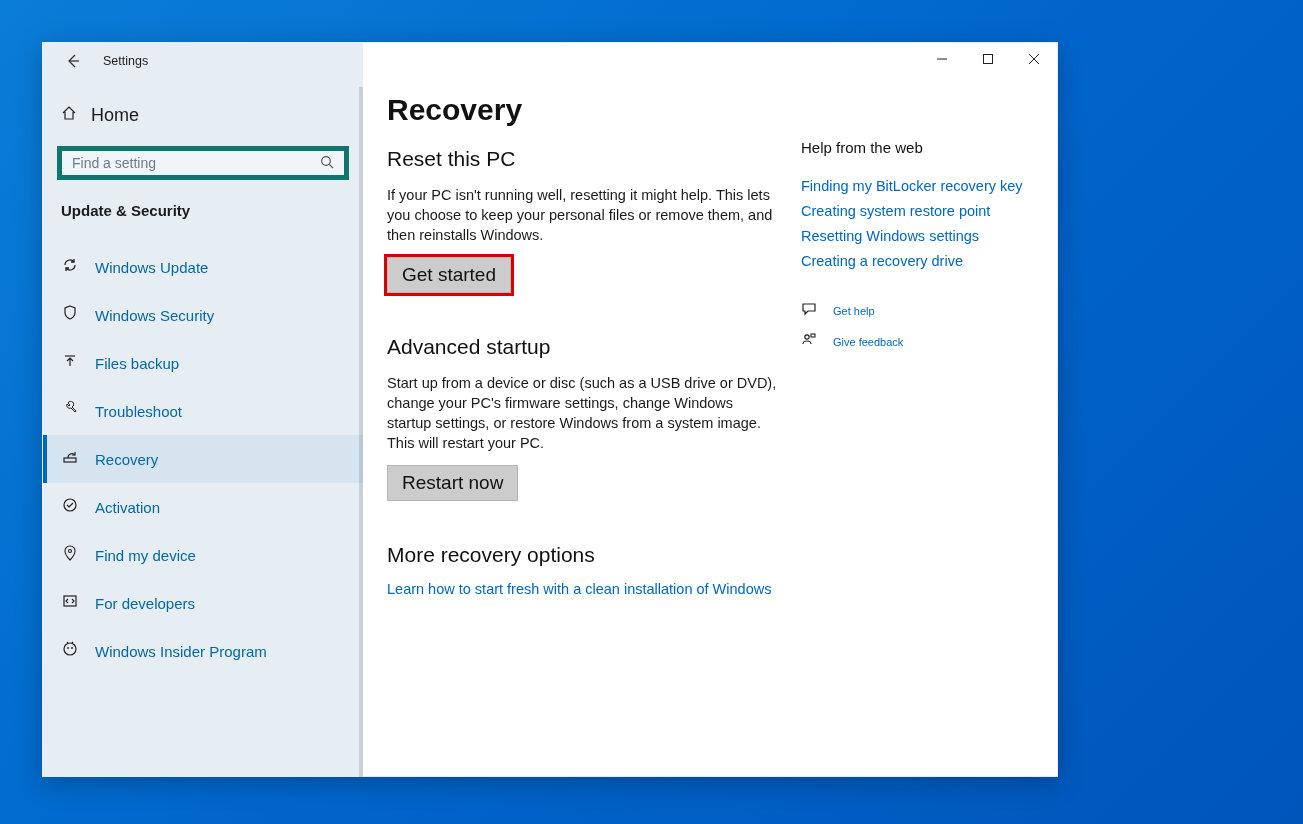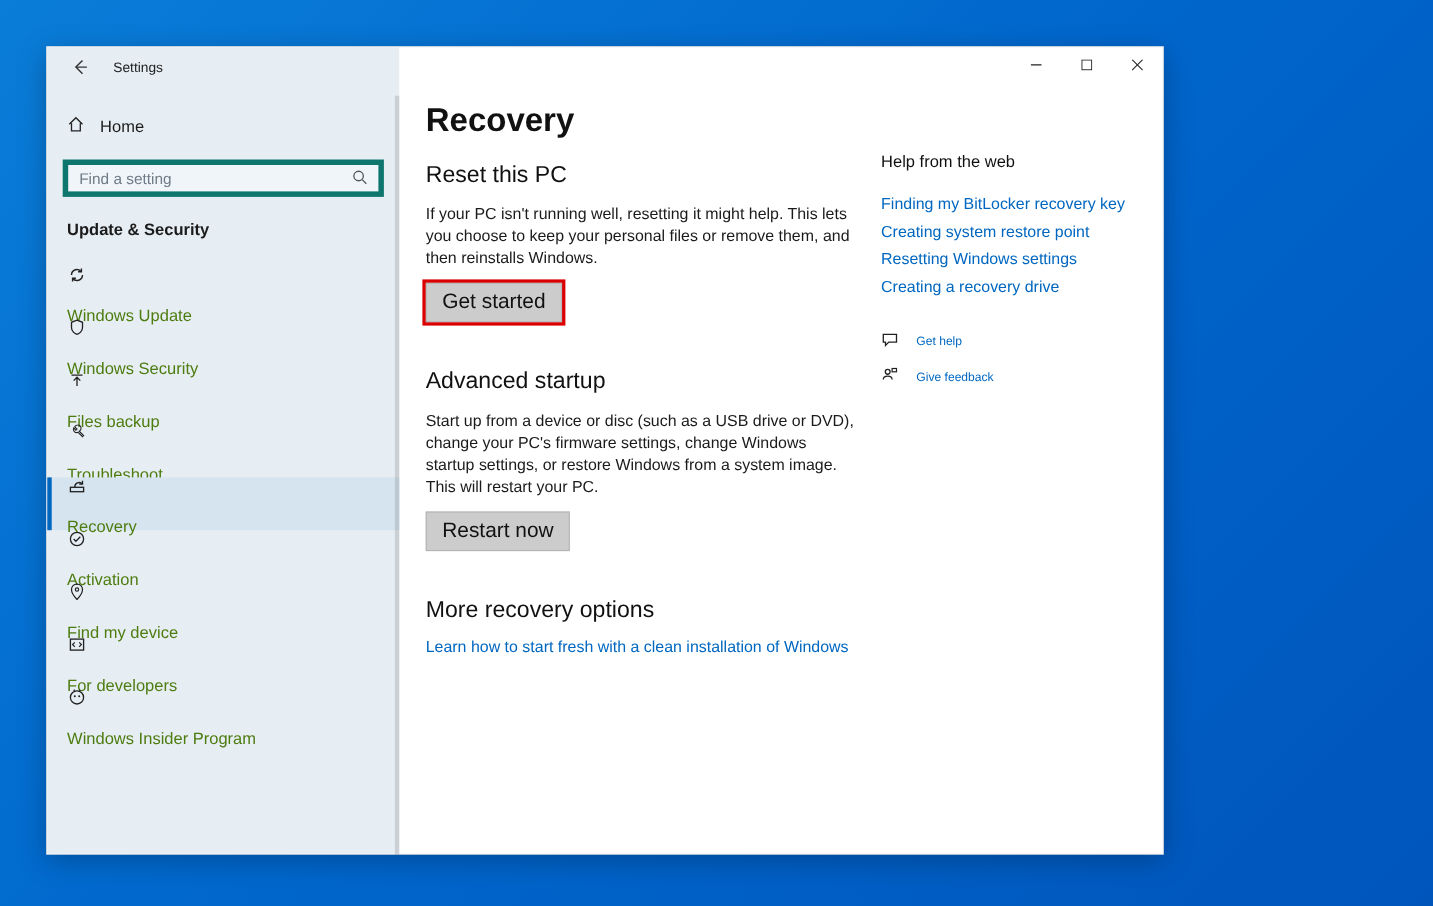--- a/index.html
+++ b/index.html
@@ -44,21 +44,21 @@
   .app-title {
     margin-left: 16px;
     font-size: 12.5px;
     color:#222;
   }
   .home-row {
     display:flex; align-items:center;
     padding: 10px 18px 10px 18px;
     margin-top: 16px;
     gap: 14px;
-    font-size: 15px;
+    font-size: 18px;
   }
   .search-wrap {
     margin: 10px 14px 14px 14px;
   }
   .search-box {
     width: 100%;
     height: 34px;
     background: #f0f5fa;
     border: 5px solid #0f766e;
     display:flex; align-items:center;
@@ -75,28 +75,27 @@
   .section-label {
     font-weight: 600;
     padding: 8px 18px 16px 18px;
     font-size: 15px;
   }
   .nav {
     display:flex; flex-direction:column;
     padding-top: 8px;
   }
   .nav-item {
-    display:flex; 
+    display:flex; align-items:center;
     gap: 16px;
     height: 48px;
     padding: 0 18px;
     font-size: 15px;
-    color:#4d7c0f;
+    color:#0369a1;
     cursor:pointer;
-    flex-direction:column;
   }
   .nav-item .icon { width:18px; text-align:center; font-size:16px; color:#222;}
   .nav-item.selected {
     background: #d6e4ef;
     position: relative;
   }
   .nav-item.selected::before {
     content:"";
     position:absolute; left:0; top:0; bottom:0;
     width:4px; background:#0067c0;

